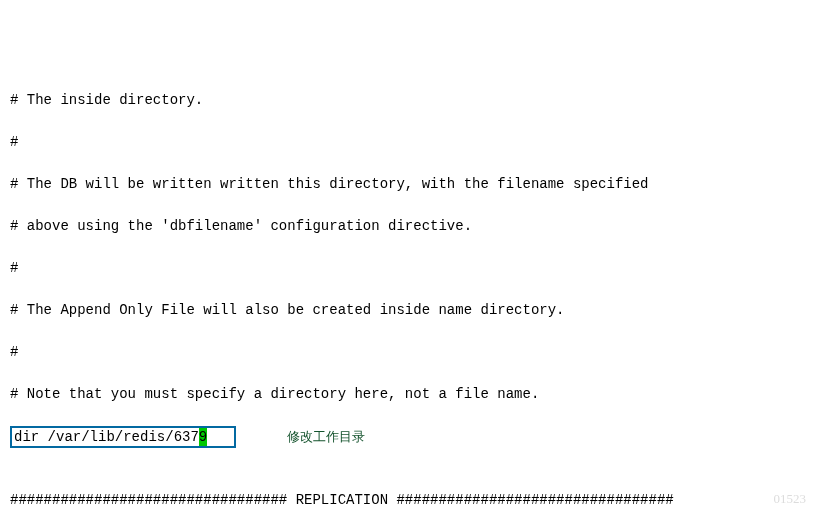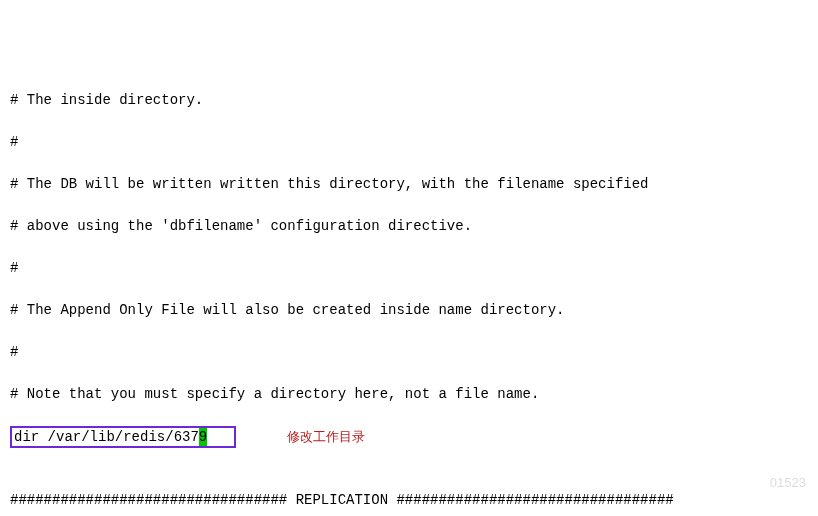--- a/index.html
+++ b/index.html
@@ -9,43 +9,43 @@
       line-height: 1.5;
       background: #fff;
       color: #000;
       padding: 6px 10px;
       white-space: pre;
       width: 818px;
       overflow: hidden;
     }
     .line { display: block; }
     .red-box {
-      border: 2px solid #6d28d9;
+      border: 2px solid #0369a1;
       padding: 0 2px;
       display: inline-block;
       line-height: 1.3;
     }
     .cursor-block {
       background: #00c800;
       color: #000;
       display: inline-block;
       width: 0.6em;
       text-align: center;
     }
     .red-text {
-      color: #b91c1c;
+      color: #14532d;
       font-family: "Microsoft YaHei", "SimSun", sans-serif;
       font-size: 13px;
     }
     .watermark {
       position: absolute;
       right: 12px;
-      bottom: 24px;
+      bottom: 8px;
       color: rgba(128,128,128,0.28);
-      font-family: Liberation Sans, sans-serif;
+      font-family: Liberation Serif, serif;
       font-size: 13px;
       pointer-events: none;
     }
   </style>
 </head>
 <body>
 
 
 
 <span class="line"># The inside directory.</span>

